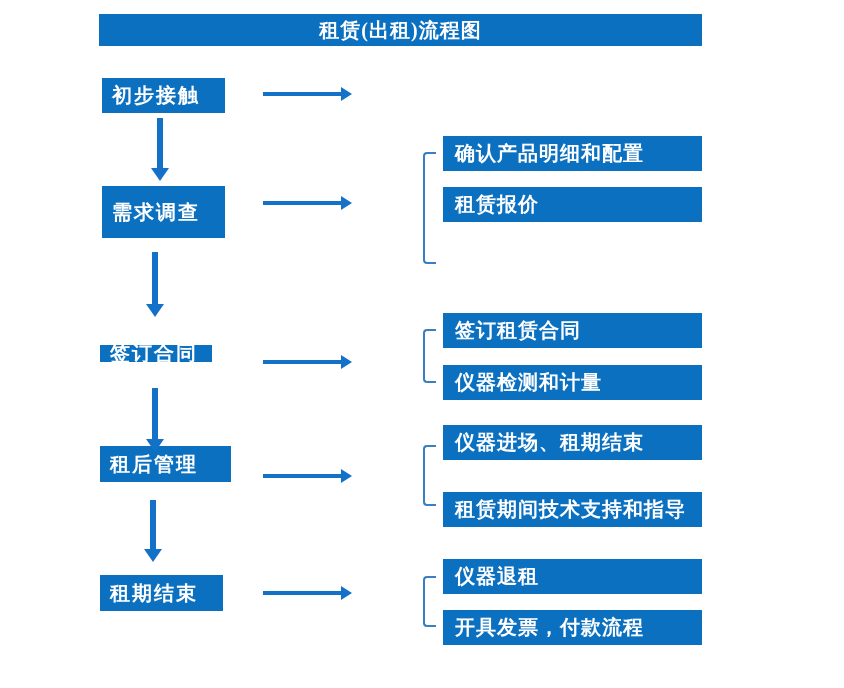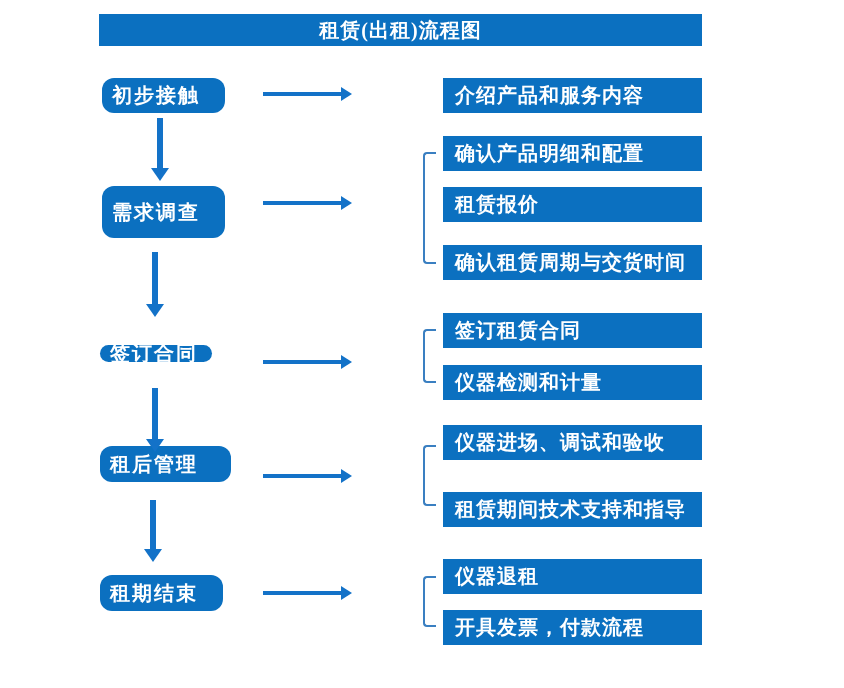--- a/index.html
+++ b/index.html
@@ -13,21 +13,21 @@
     position:relative;width:844px;height:688px;background:#ffffff;overflow:hidden;
     font-family:"Liberation Serif","DejaVu Serif",serif;
   }
   .banner{
     position:absolute;left:99px;top:14px;width:603px;height:32px;
     background:var(--box-blue);display:flex;align-items:center;justify-content:center;
   }
   .banner span{color:var(--text-white);font-weight:bold;font-size:20px;letter-spacing:1px;text-align:right;}
   .lbox{
     position:absolute;background:var(--box-blue);display:flex;align-items:center;
-    padding-left:10px;box-sizing:border-box;border-radius:12px;
+    padding-left:10px;box-sizing:border-box;
   }
   .lbox span{color:var(--text-white);font-weight:bold;font-size:20px;letter-spacing:2px;white-space:nowrap;}
   .rbox{
     position:absolute;left:443px;width:259px;height:35px;background:var(--box-blue);
     display:flex;align-items:center;padding-left:12px;box-sizing:border-box;
   }
   .rbox span{color:var(--text-white);font-weight:bold;font-size:20px;letter-spacing:1px;white-space:nowrap;}
   .varrow{position:absolute;width:18px;}
   .varrow .shaft{position:absolute;left:6px;top:0;bottom:12px;width:6px;background:var(--arrow-blue);}
   .varrow .head{
@@ -110,43 +110,37 @@
   <div class="harrow" style="left:263px;top:586px;width:89px">
     <i class="shaft"></i>
       <i class="head"></i>
   </div>
 
   <div class="bracket" style="top:152px;height:112px"></div>
   <div class="bracket" style="top:329px;height:54px"></div>
   <div class="bracket" style="top:445px;height:61px"></div>
   <div class="bracket" style="top:576px;height:51px"></div>
 
-  <div class="rbox" style="top:78px">
-    <span>介绍产品和服务内容</span>
-  </div>
 
   <div class="rbox" style="top:136px">
     <span>确认产品明细和配置</span>
   </div>
   <div class="rbox" style="top:187px">
     <span>租赁报价</span>
-  </div>
-  <div class="rbox" style="top:245px">
-    <span>确认租赁周期与交货时间</span>
   </div>
 
   <div class="rbox" style="top:365px">
     <span>仪器检测和计量</span>
   </div>
   <div class="rbox" style="top:313px">
     <span>签订租赁合同</span>
   </div>
 
   <div class="rbox" style="top:425px">
-    <span>仪器进场、调试和验收</span>
+    <span>仪器进场、租期结束</span>
   </div>
   <div class="rbox" style="top:559px">
     <span>仪器退租</span>
   </div>
 
   <div class="rbox" style="top:492px">
     <span>租赁期间技术支持和指导</span>
   </div>
   <div class="rbox" style="top:610px">
     <span>开具发票，付款流程</span>

